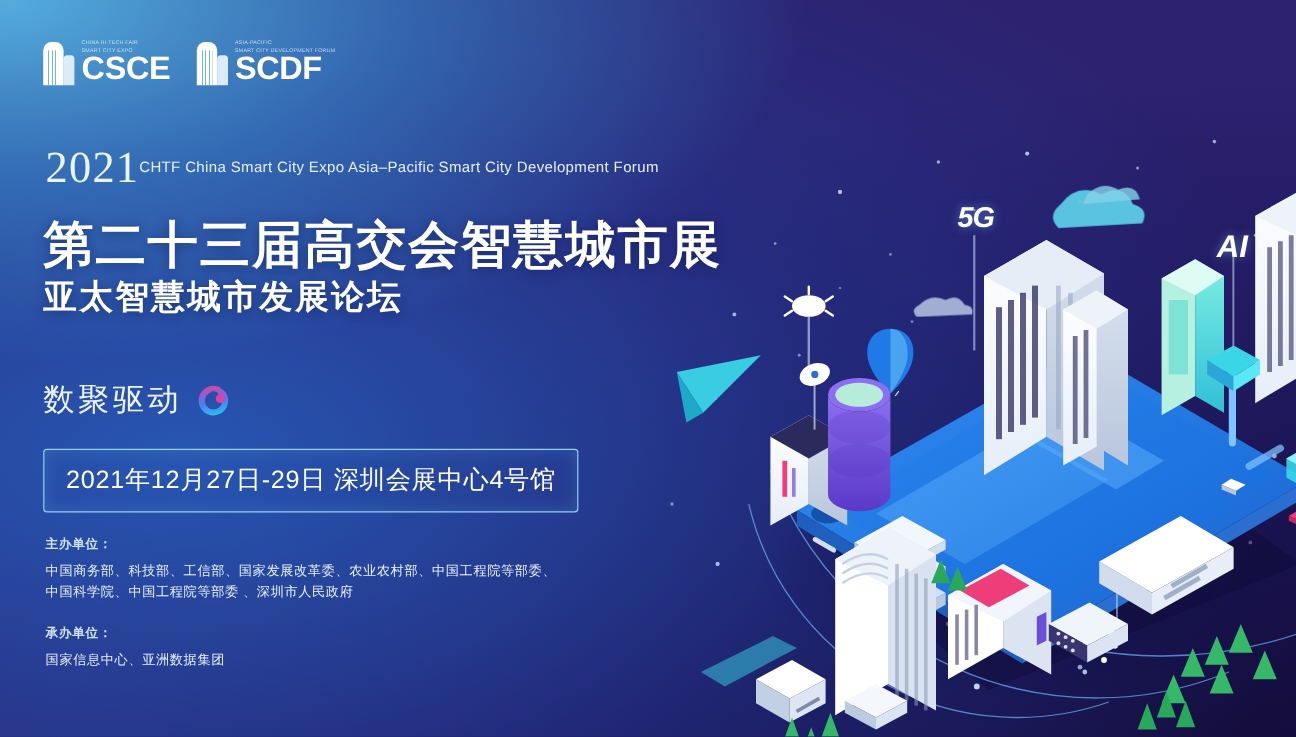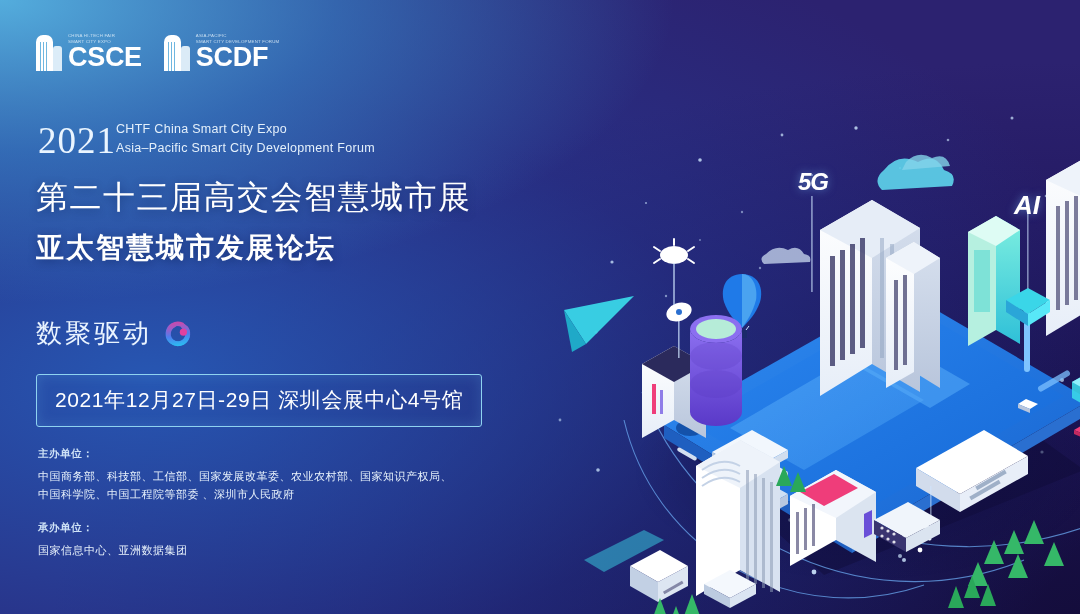--- a/index.html
+++ b/index.html
@@ -32,25 +32,25 @@
   }
   .logo .wordwrap{display:flex;flex-direction:column;justify-content:flex-end;}
   .logo .tiny{font-size:4.4px;color:#dcecf8;letter-spacing:.2px;line-height:1.35;opacity:.85;white-space:nowrap;}
   .logo .word{font-size:27px;font-weight:700;color:#fff;letter-spacing:-.3px;line-height:.95;}
 
   .yearline{position:absolute;left:38px;top:122px;display:flex;align-items:center;}
   .year{
     font-size:37px;font-weight:400;color:#eaf5ff;letter-spacing:1px;
     font-family:"Liberation Serif","DejaVu Serif",serif;line-height:1;
   }
-  .enlines{display:flex;flex-direction:column;gap:3px;padding-bottom:2px;}
+  .enlines{display:flex;flex-direction:row;gap:3px;padding-bottom:2px;}
   .enline{font-size:12.5px;color:#e4f0fb;letter-spacing:.3px;line-height:1.25;font-weight:500;}
 
   .h1{
-    position:absolute;left:36px;top:180px;font-size:32px;font-weight:400;color:#ffffff;
+    position:absolute;left:36px;top:180px;font-size:42px;font-weight:700;color:#ffffff;
     letter-spacing:1.5px;line-height:1.12;white-space:nowrap;
     text-shadow:0 2px 10px rgba(6,20,70,.45);
   }
   .h2{
     position:absolute;left:36px;top:232px;font-size:28px;font-weight:700;color:#ffffff;
     letter-spacing:2px;line-height:1.12;white-space:nowrap;
     text-shadow:0 2px 10px rgba(6,20,70,.45);
   }
 
   .slogan{position:absolute;left:36px;top:316px;display:flex;align-items:center;gap:12px;}
@@ -516,21 +516,21 @@
         </svg>
       </span>
     </div>
 
     <div class="datebox">
       <div class="dtxt">2021年12月27日-29日 深圳会展中心4号馆</div>
     </div>
 
     <div class="orgblock">
       <div class="org-h">主办单位：</div>
-      <div class="org-l">中国商务部、科技部、工信部、国家发展改革委、农业农村部、国家知识产权局、</div>
+      <div class="org-l">中国商务部、科技部、工信部、国家发展改革委、农业农村部、中国工程院等部委、</div>
       <div class="org-l">中国科学院、中国工程院等部委 、深圳市人民政府</div>
     </div>
 
     <div class="orgblock2">
       <div class="org-h">承办单位：</div>
       <div class="org-l">国家信息中心、亚洲数据集团</div>
     </div>
 
   </div>
 </div>

